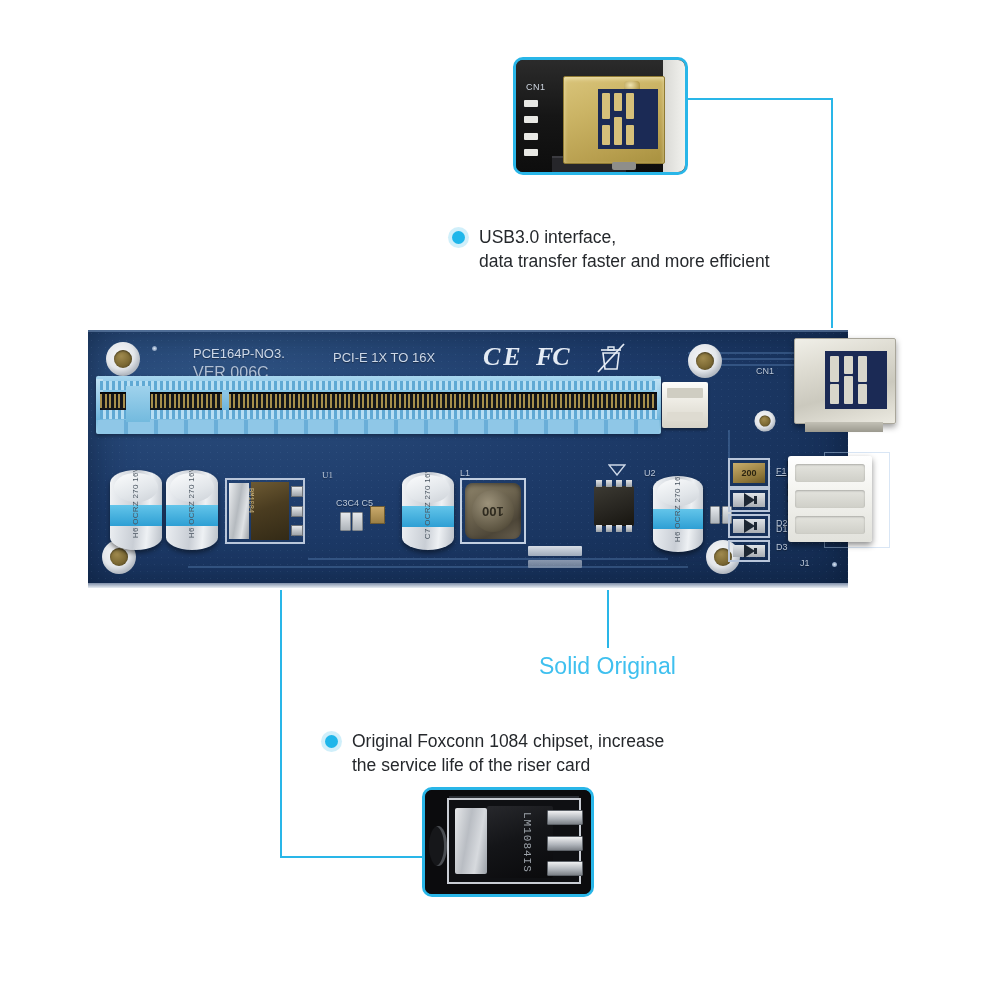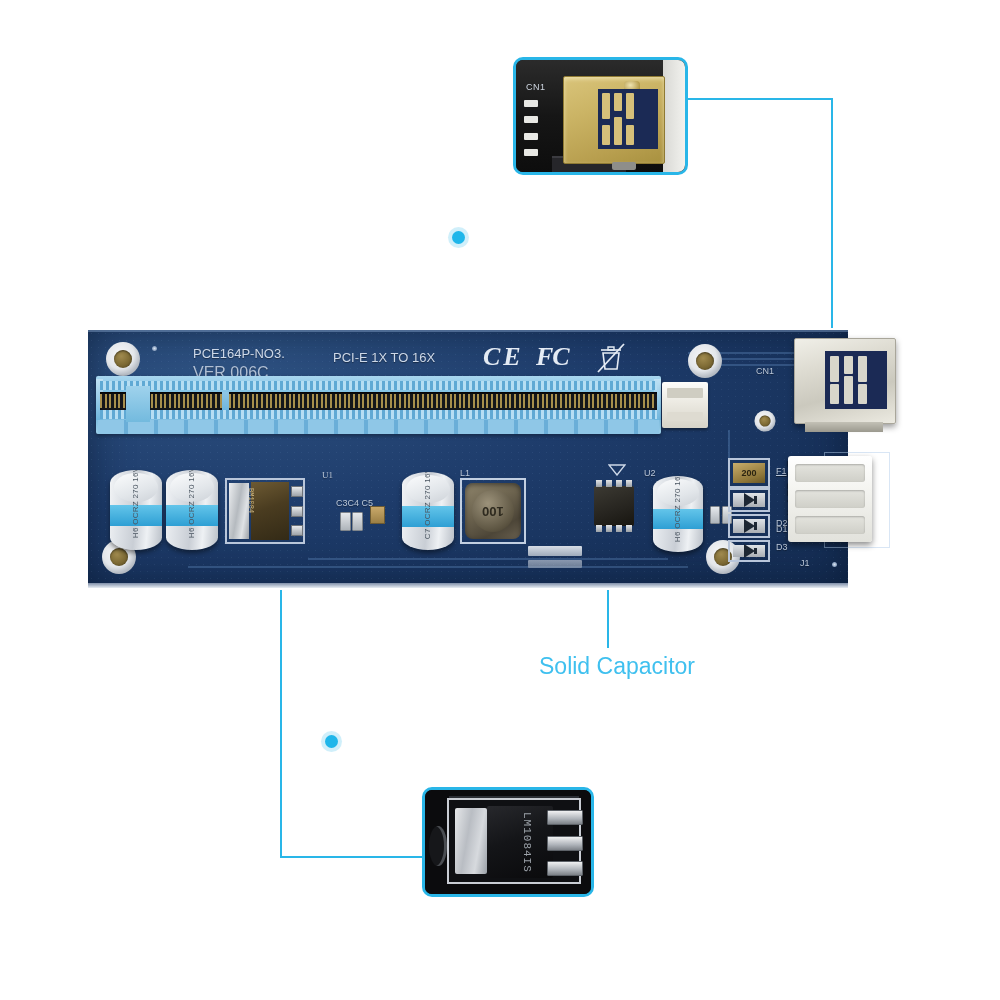--- a/index.html
+++ b/index.html
@@ -539,26 +539,30 @@
     </div>
     <div class="ins-chip-leads">
       <i></i>
         <i></i>
         <i></i>
     </div>
   </div>
 
   <div class="bullet-block" style="left:452px; top:226px; width:380px;">
     <span class="bullet-dot"></span>
+    <span class="bullet-text">USB3.0 interface,
+data transfer faster and more efficient</span>
   </div>
 
-  <div class="plain-label" style="left:539px; top:653px;">Solid Capacitor</div>
+  <div class="plain-label" style="left:539px; top:653px;">Solid Original</div>
 
   <div class="bullet-block" style="left:325px; top:730px; width:400px;">
     <span class="bullet-dot"></span>
+    <span class="bullet-text">Original Foxconn 1084 chipset, increase
+the service life of the riser card</span>
   </div>
 
   <div class="board">
     <div class="board-pcb"></div>
     <div class="board-grid"></div>
     <div class="board-bevel-top"></div>
 
     <div class="trace" style="left:600px; top:22px; width:150px; height:2px;"></div>
     <div class="trace" style="left:600px; top:28px; width:140px; height:2px;"></div>
     <div class="trace" style="left:600px; top:34px; width:150px; height:2px;"></div>

